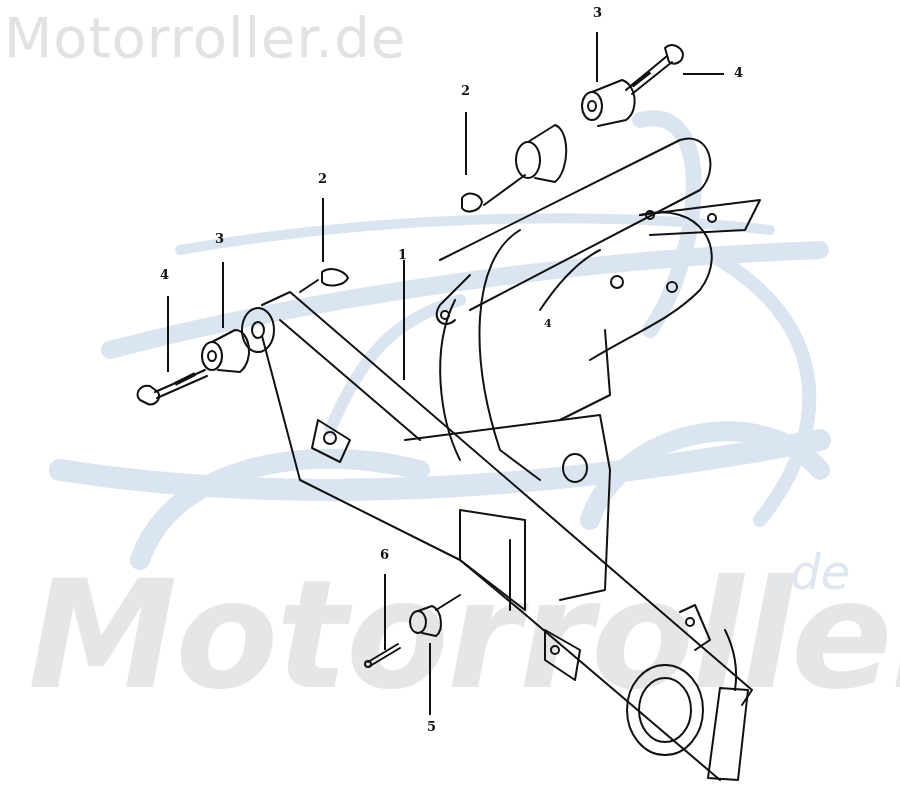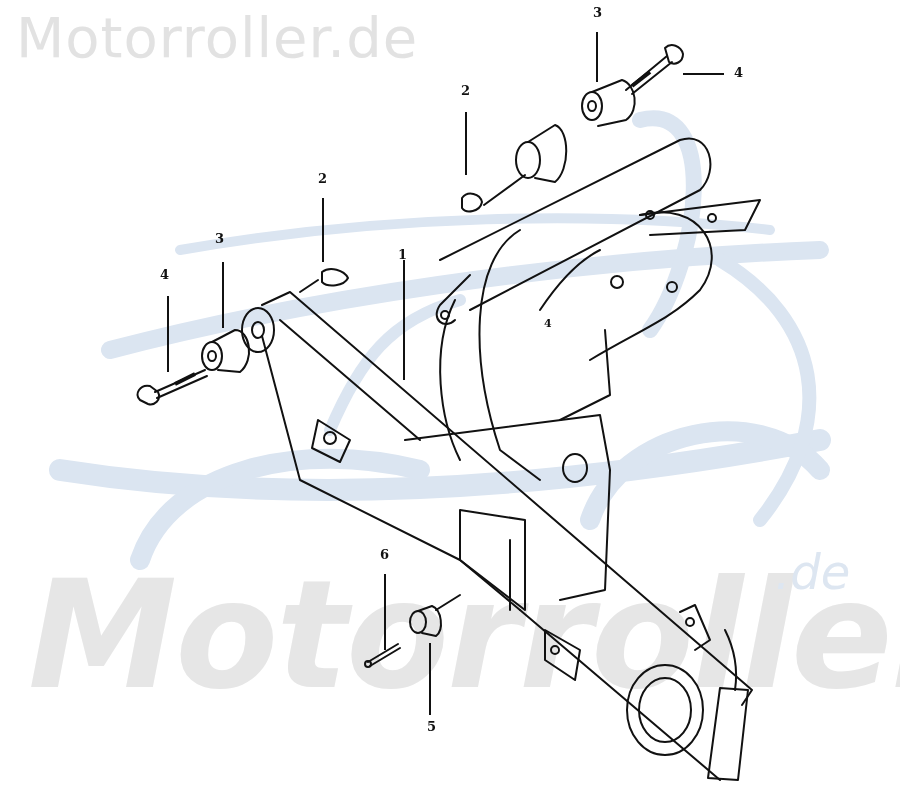--- a/index.html
+++ b/index.html
@@ -1,18 +1,18 @@
 <!DOCTYPE html>
 <html><head>
   <meta charset="utf-8">
   <style>
     html, body { margin: 0; padding: 0; background: #ffffff; }
     body { width: 900px; height: 800px; position: relative; overflow: hidden; font-family: "Liberation Sans", sans-serif; }
     .watermark-top {
-      position: absolute; left: 16px; top: 10px;
+      position: absolute; left: 4px; top: 10px;
       font-family: "DejaVu Sans", sans-serif; font-size: 56px; letter-spacing: 1px;
       color: #e2e2e2; font-weight: normal; line-height: 1;
     }
     .watermark-big {
       position: absolute; left: 28px; top: 560px;
       font-family: "DejaVu Sans", sans-serif; font-weight: bold; font-style: italic;
       font-size: 150px; color: #e6e6e6; letter-spacing: -2px; line-height: 1;
     }
     .watermark-de {
       position: absolute; left: 775px; top: 548px;

